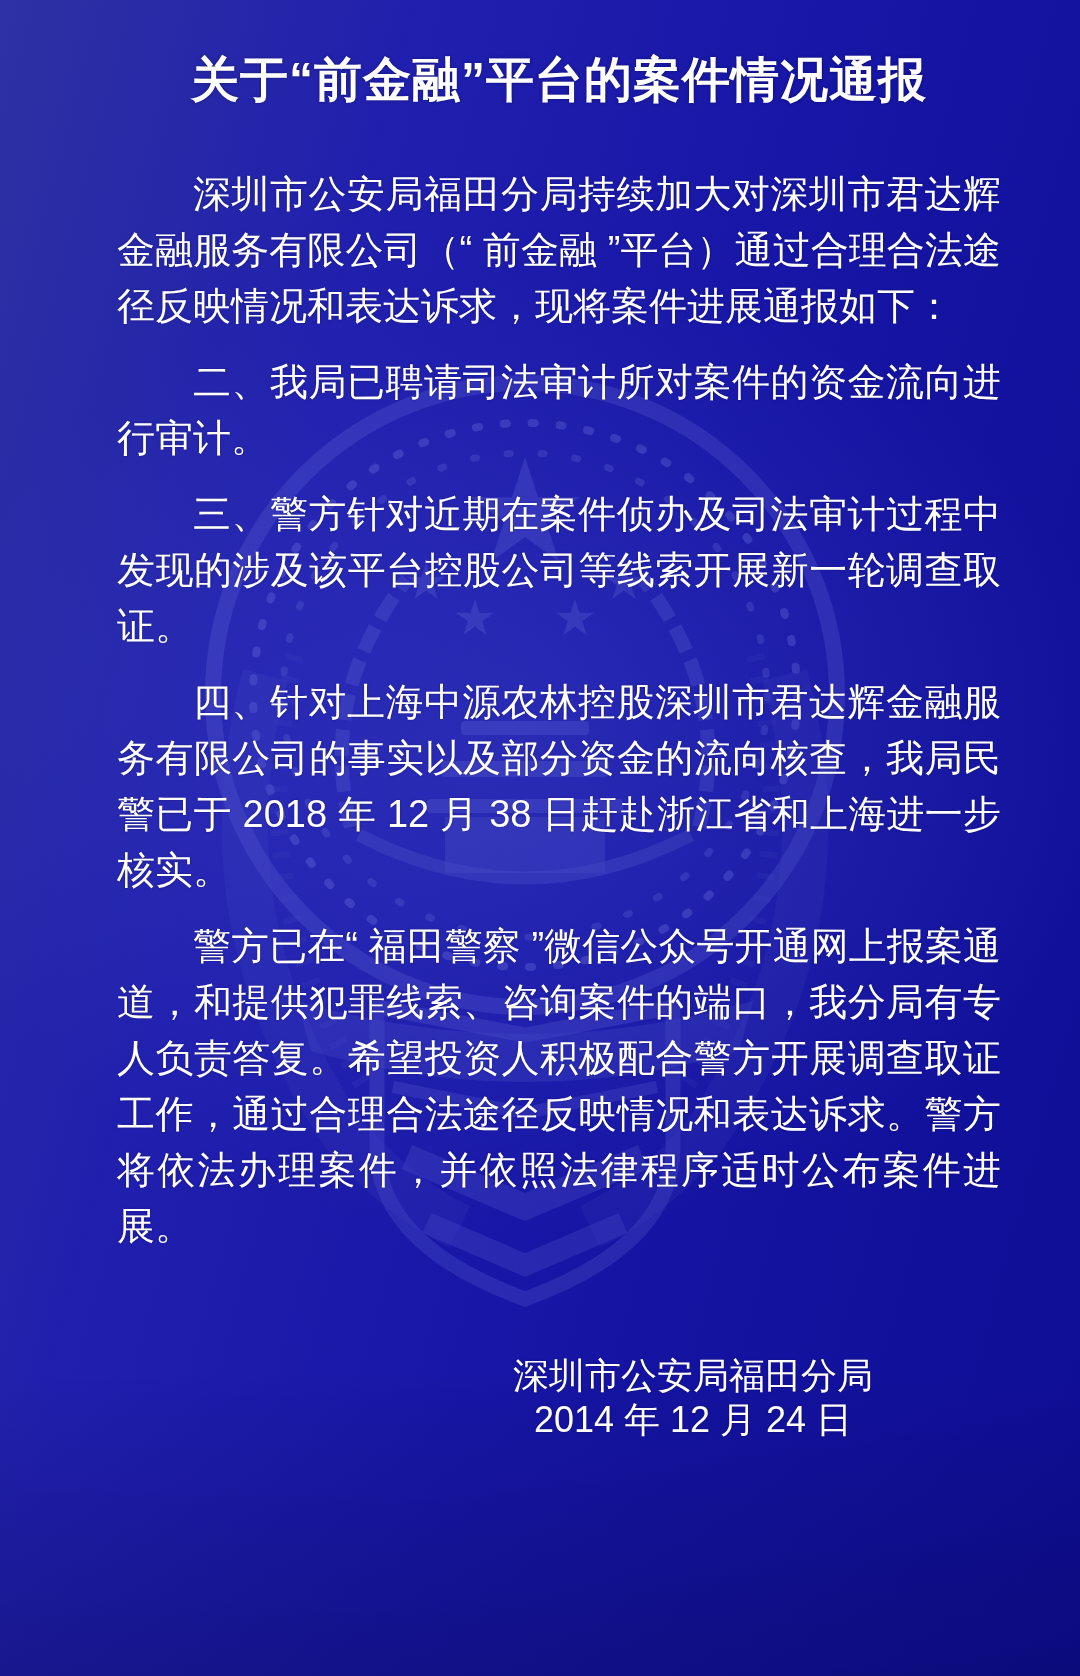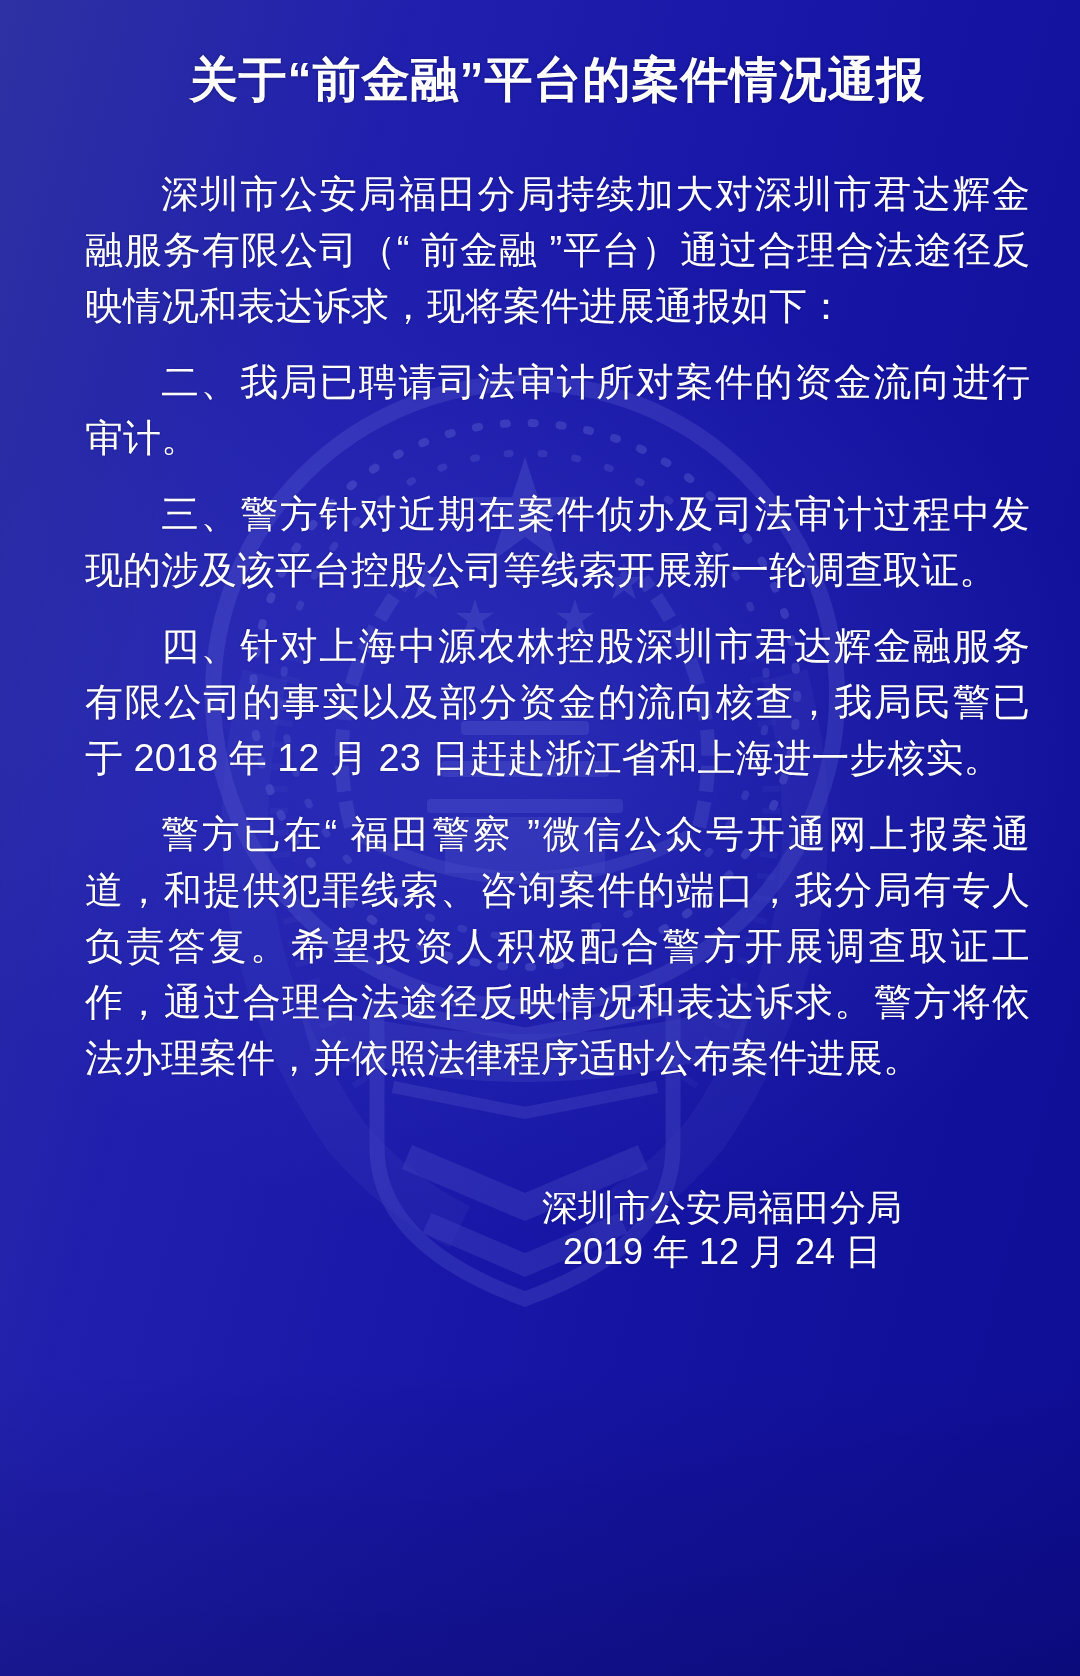--- a/index.html
+++ b/index.html
@@ -27,21 +27,22 @@
     top: 365px;
     width: 760px;
     height: 960px;
     opacity: 0.30;
     pointer-events: none;
   }
   
   .content {
     position: relative;
     z-index: 2;
-    padding: 50px 50px 0 85px;
+    padding: 50px 79px 0 85px;
+    margin-left: 32px;
   }
   h1.title {
     margin: 0;
     font-size: 48px;
     line-height: 60px;
     font-weight: 700;
     text-align: center;
     letter-spacing: 1px;
     text-shadow: 0 0 3px rgba(0,0,40,0.45);
   }
@@ -122,25 +123,25 @@
     </g>
   </svg>
 
   <div class="content">
     <h1 class="title">关于“前金融”平台的案件情况通报</h1>
 
     <section class="body">
       <p>深圳市公安局福田分局持续加大对深圳市君达辉金融服务有限公司（“ 前金融 ”平台）通过合理合法途径反映情况和表达诉求，现将案件进展通报如下：</p>
       <p>二、我局已聘请司法审计所对案件的资金流向进行审计。</p>
       <p>三、警方针对近期在案件侦办及司法审计过程中发现的涉及该平台控股公司等线索开展新一轮调查取证。</p>
-      <p>四、针对上海中源农林控股深圳市君达辉金融服务有限公司的事实以及部分资金的流向核查，我局民警已于 2018 年 12 月 23 日赶赴浙江省和上海进一步核实。</p>
+      <p>四、针对上海中源农林控股深圳市君达辉金融服务有限公司的事实以及部分资金的流向核查，我局民警已于 2018 年 12 月 38 日赶赴浙江省和上海进一步核实。</p>
       <p>警方已在“ 福田警察 ”微信公众号开通网上报案通道，和提供犯罪线索、咨询案件的端口，我分局有专人负责答复。希望投资人积极配合警方开展调查取证工作，通过合理合法途径反映情况和表达诉求。警方将依法办理案件，并依照法律程序适时公布案件进展。</p>
     </section>
 
     <div class="sig-row">
       <div class="sig">
         <div>深圳市公安局福田分局</div>
-        <div>2019 年 12 月 24 日</div>
+        <div>2014 年 12 月 24 日</div>
       </div>
     </div>
   </div>
 
 </div>
 
 </body></html>

